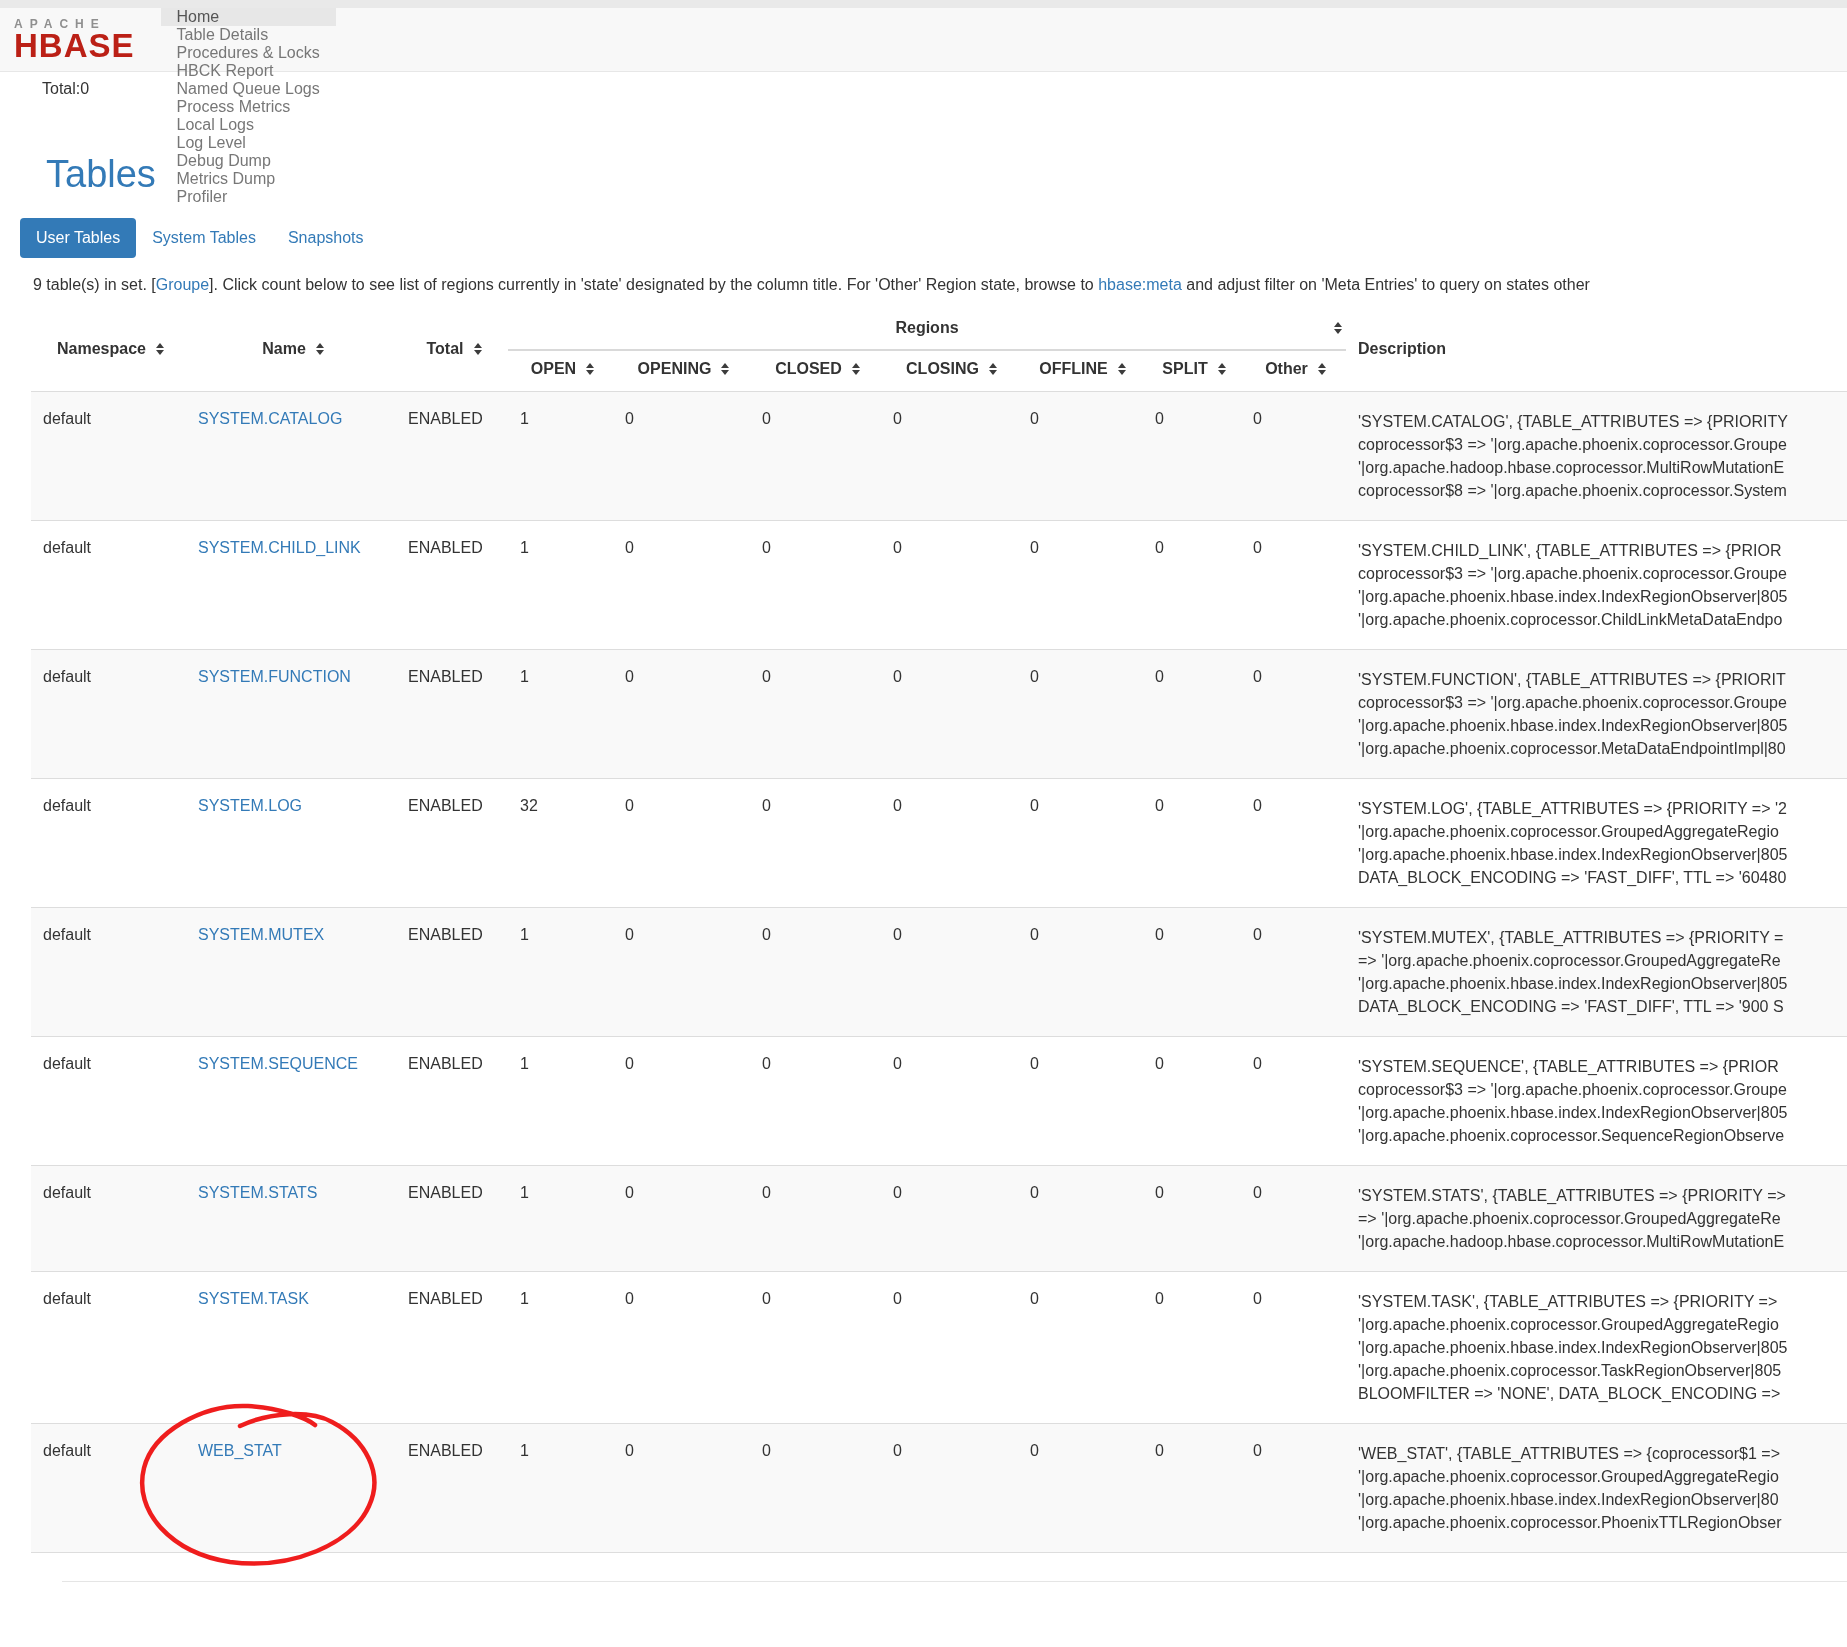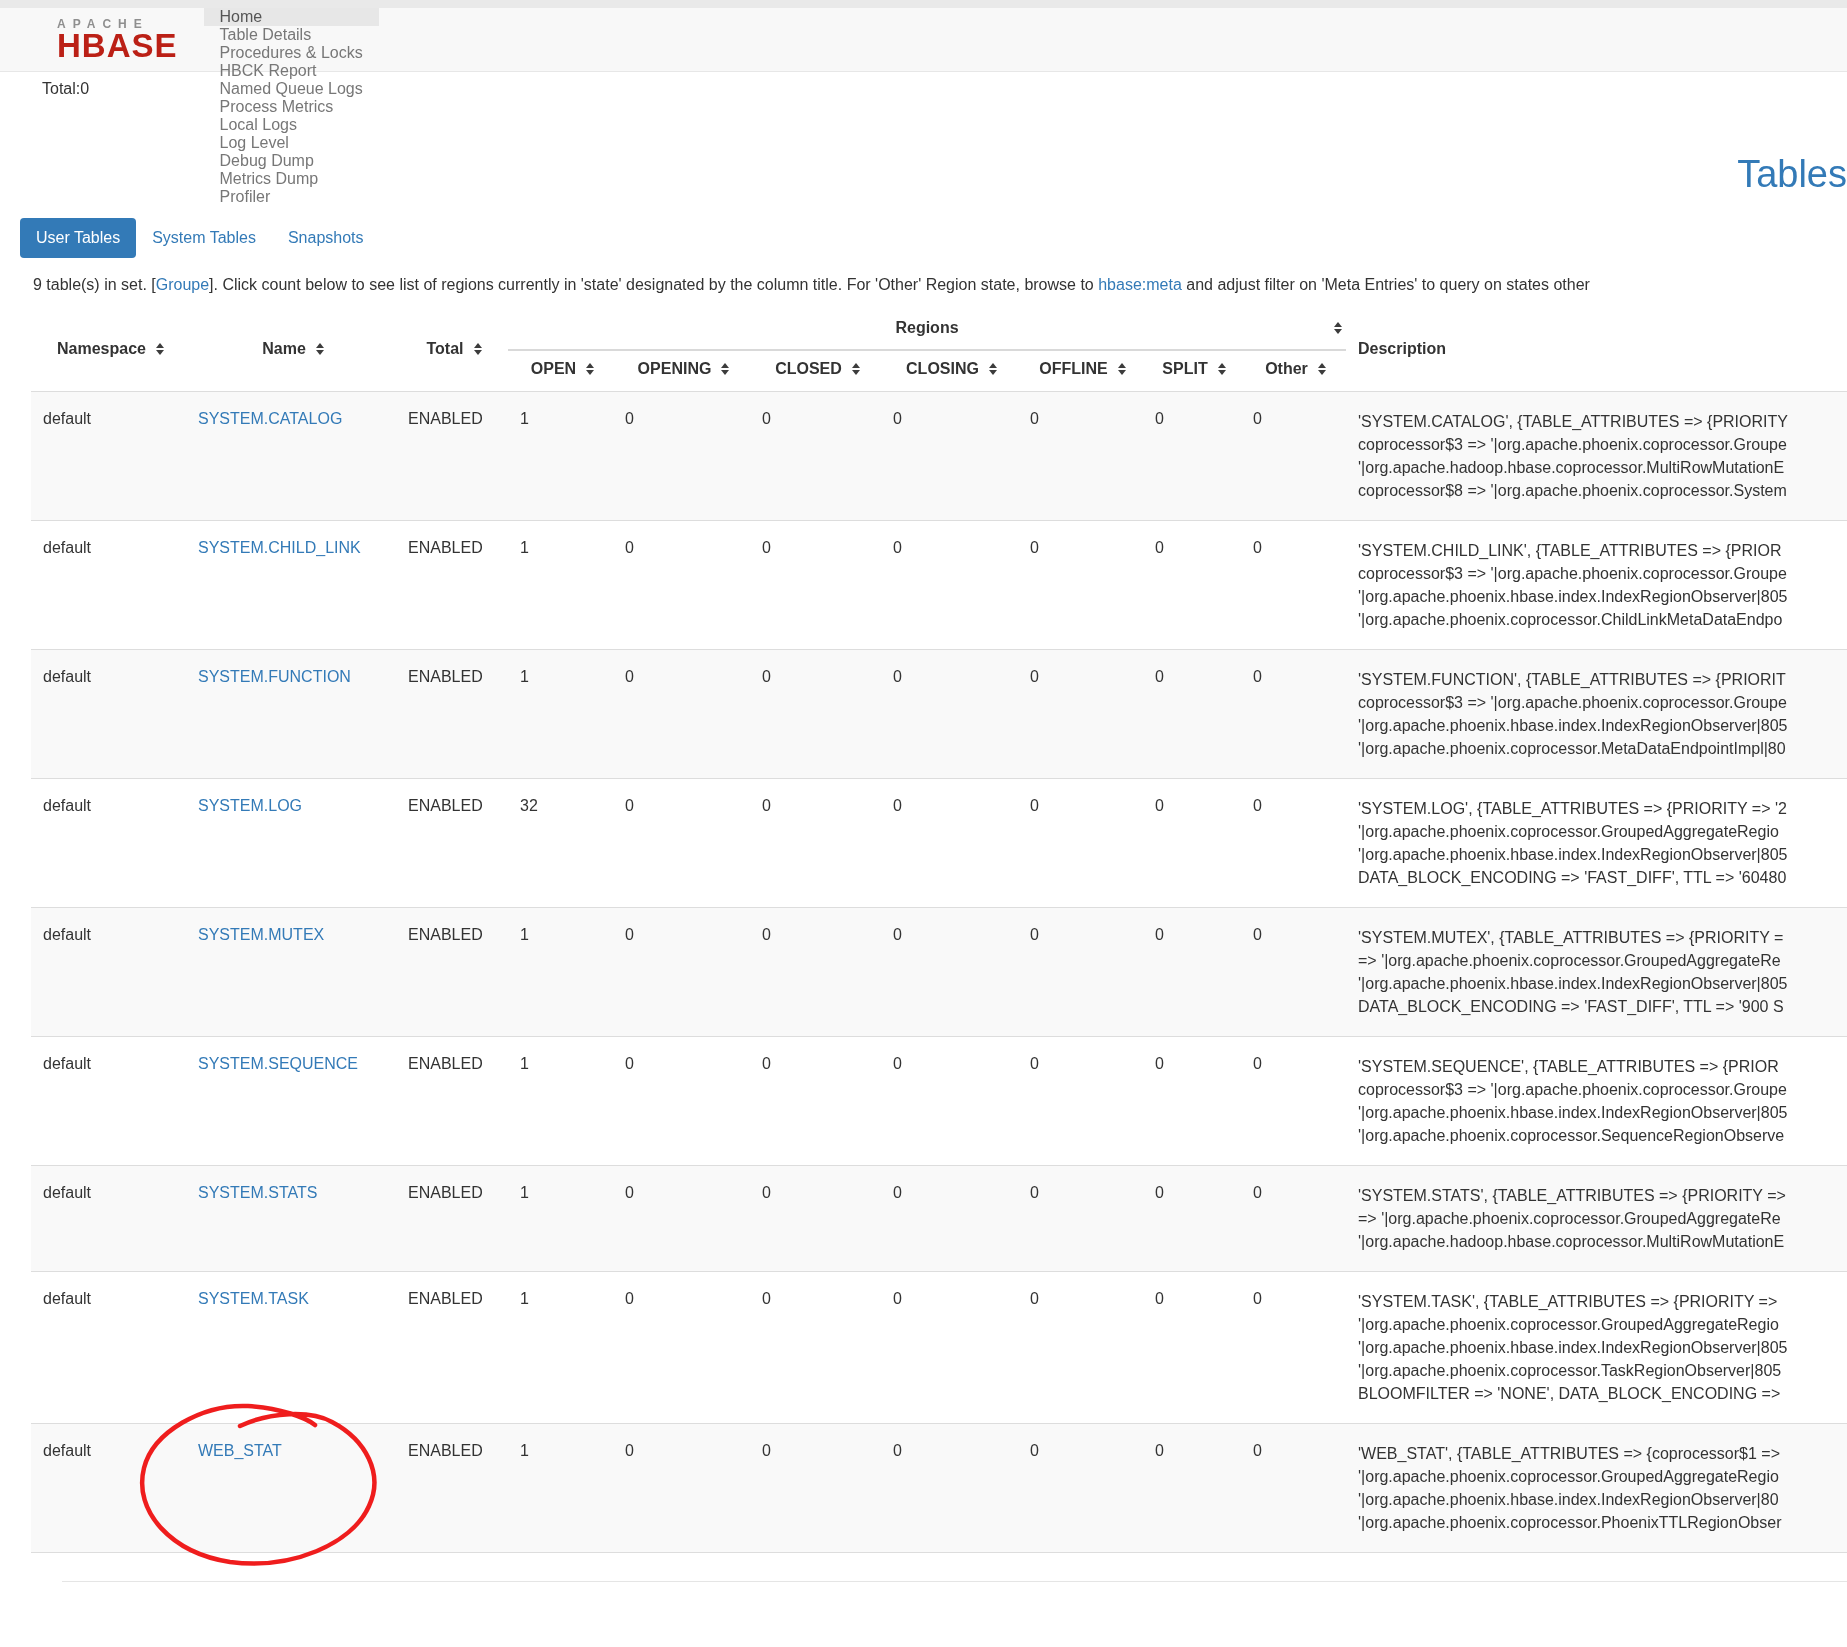--- a/index.html
+++ b/index.html
@@ -10,32 +10,32 @@
     font-family:"Liberation Sans", sans-serif; font-size:16px;
   }
   
   .top-strip { height:8px; background:#e9e9e9; }
 
   
   .navbar {
     height:64px; background:#f8f8f8; border-bottom:1px solid #e7e7e7;
     display:flex; align-items:stretch;
   }
-  .brand { display:flex; flex-direction:column; justify-content:center; padding:2px 26px 2px 14px; cursor:pointer;margin-left:43px; }
+  .brand { display:flex; flex-direction:column; justify-content:center; padding:2px 26px 2px 14px; cursor:pointer; }
   .brand-top { font-size:12px; font-weight:700; letter-spacing:7px; color:#8f8f8f; line-height:1; margin-bottom:1px; }
   .brand-bottom { font-size:33px; font-weight:700; letter-spacing:1px; color:#bb2016; line-height:0.88; }
   .nav-item {
     display:flex; align-items:center; padding:0 16px; color:#777;
     font-size:16px; cursor:pointer; white-space:nowrap;
   }
   .nav-item.active { background:#e7e7e7; color:#555; }
 
   .total-label { margin:8px 0 0 42px; font-size:16px; color:#333; }
 
-  .page-title { color:#337ab7; font-size:38px; font-weight:500; margin:56px 0 22px 31px; line-height:1.1;text-align:right; }
+  .page-title { color:#337ab7; font-size:38px; font-weight:500; margin:56px 0 22px 46px; line-height:1.1; }
 
   
   .tabs { display:flex; margin-left:20px; align-items:flex-end; }
   .tab { color:#337ab7; padding:11px 16px; border-radius:4px; cursor:pointer; font-size:16px; }
   .tab.active { background:#337ab7; color:#fff; }
 
   .summary { margin:18px 0 14px 33px; white-space:nowrap; font-size:16px; color:#333; }
   .summary a, .link { color:#337ab7; text-decoration:none; cursor:pointer; }
 
   

